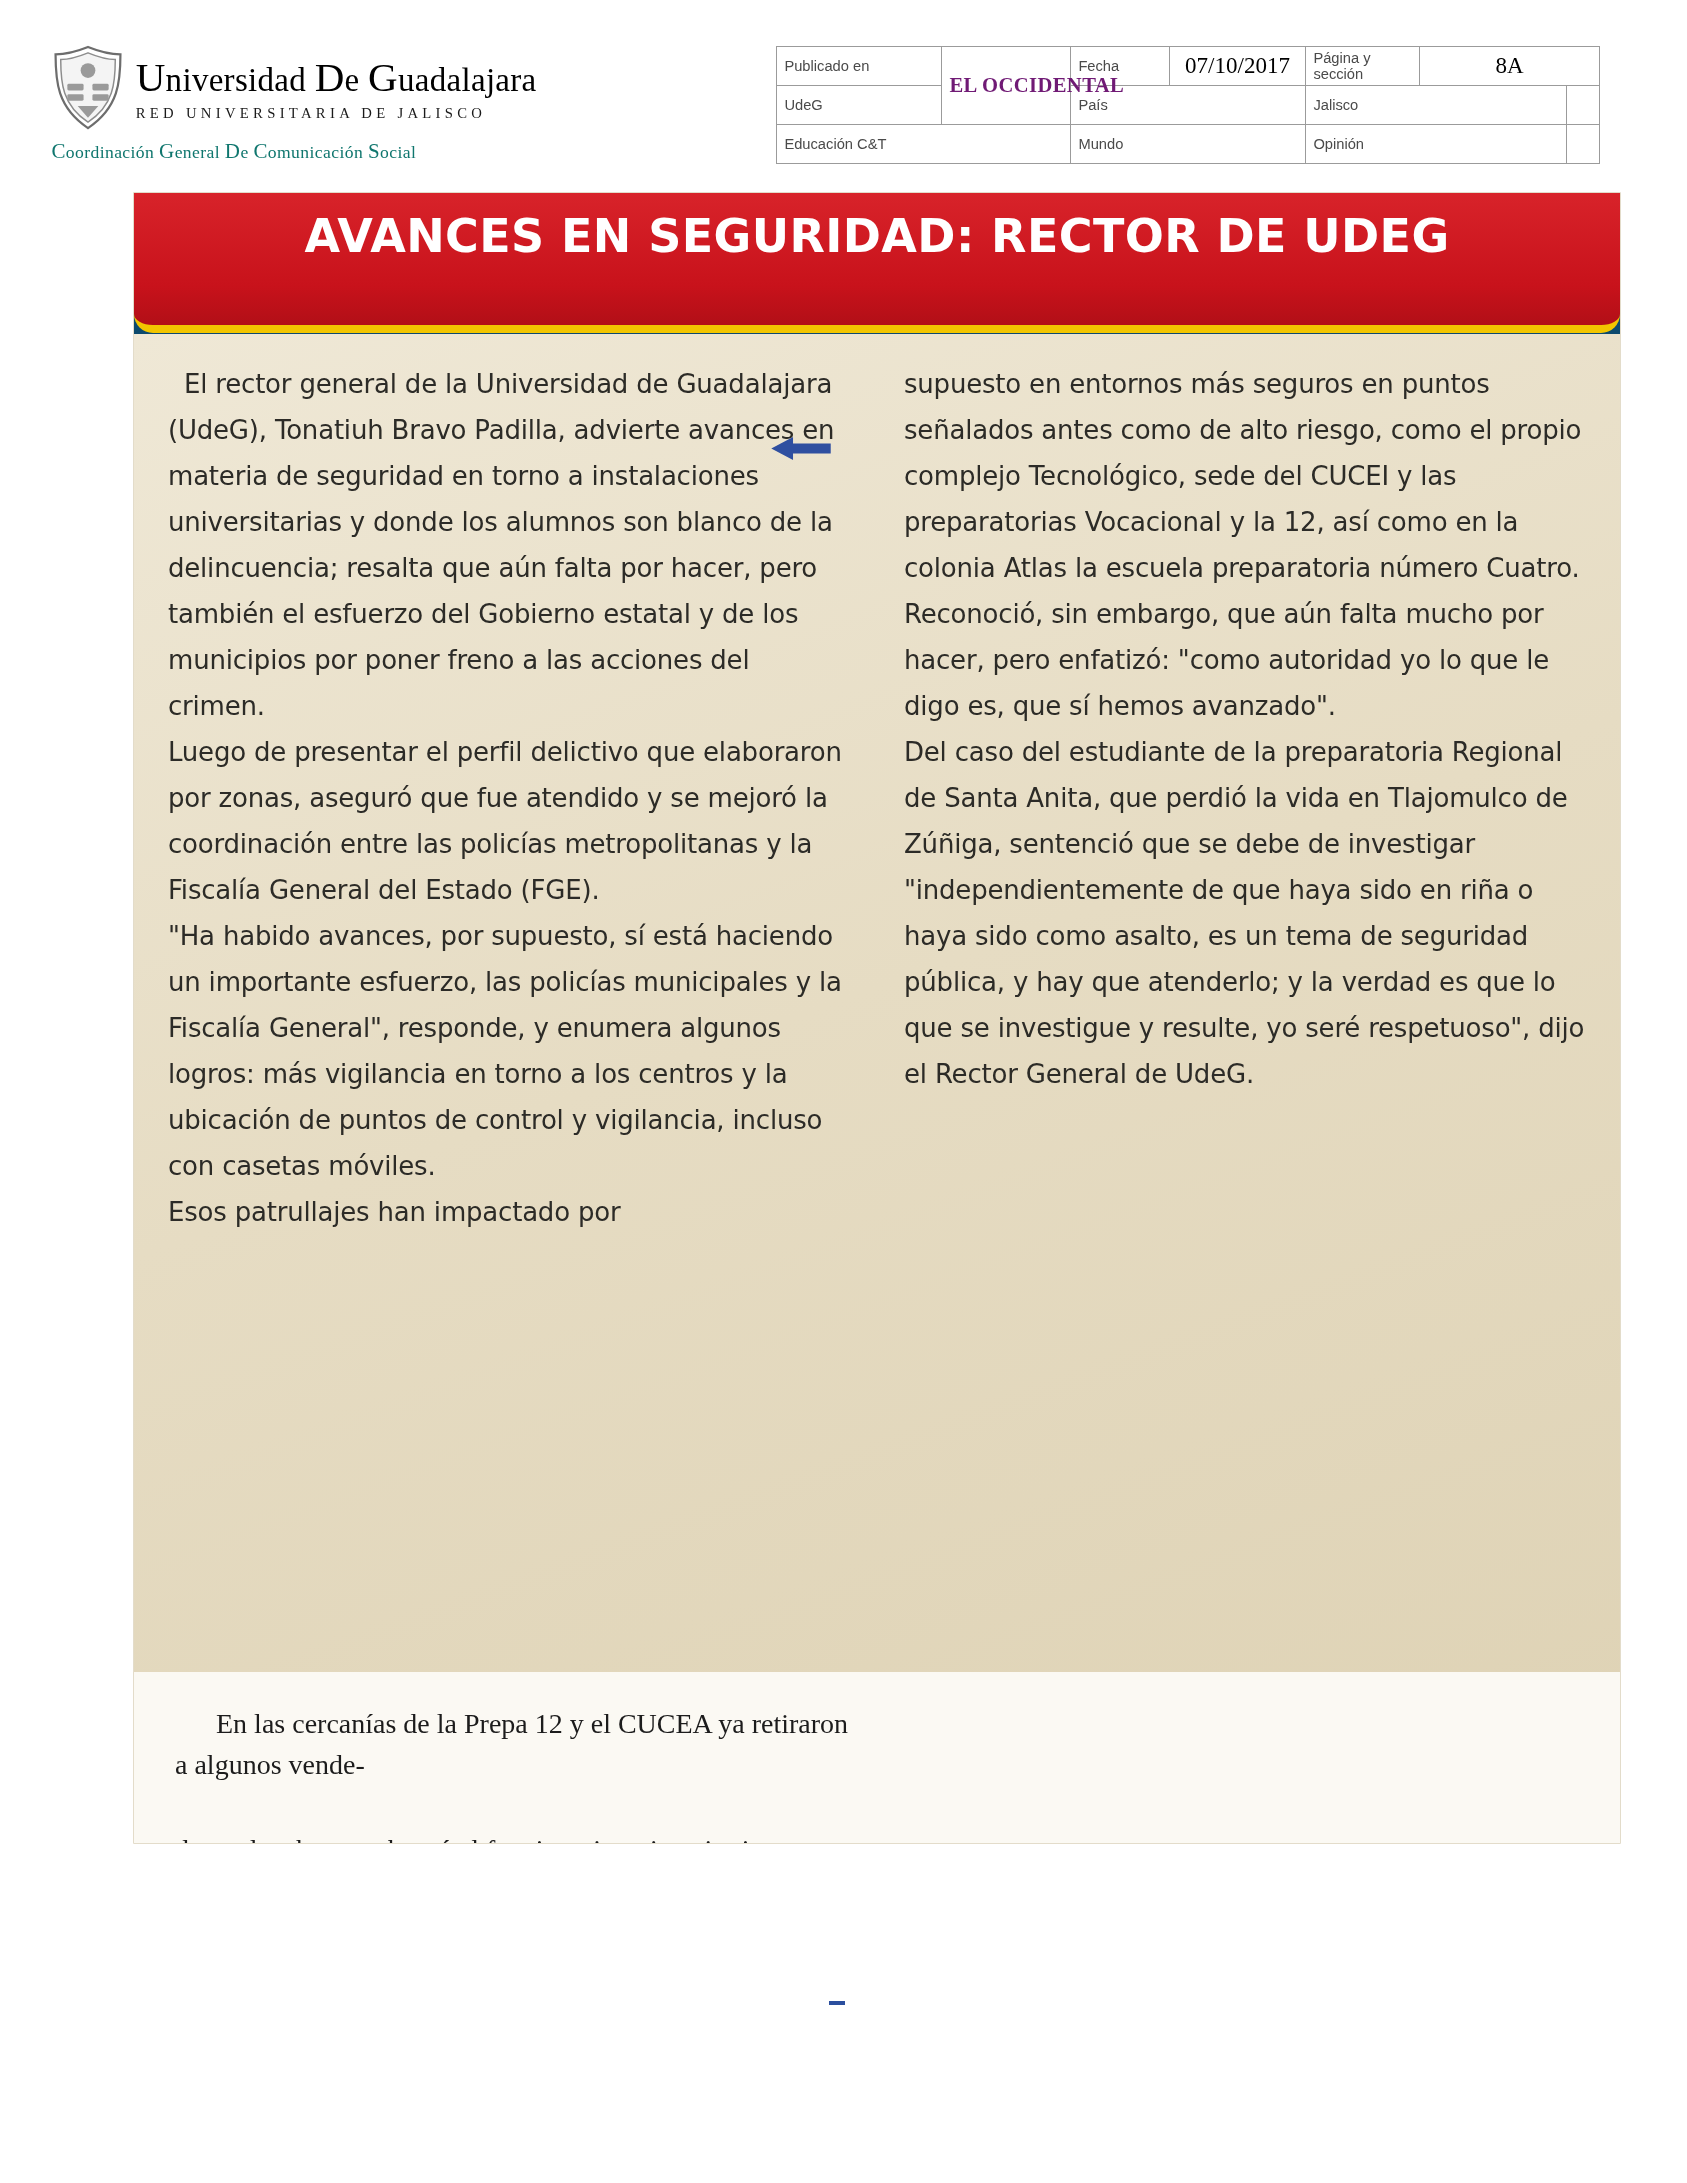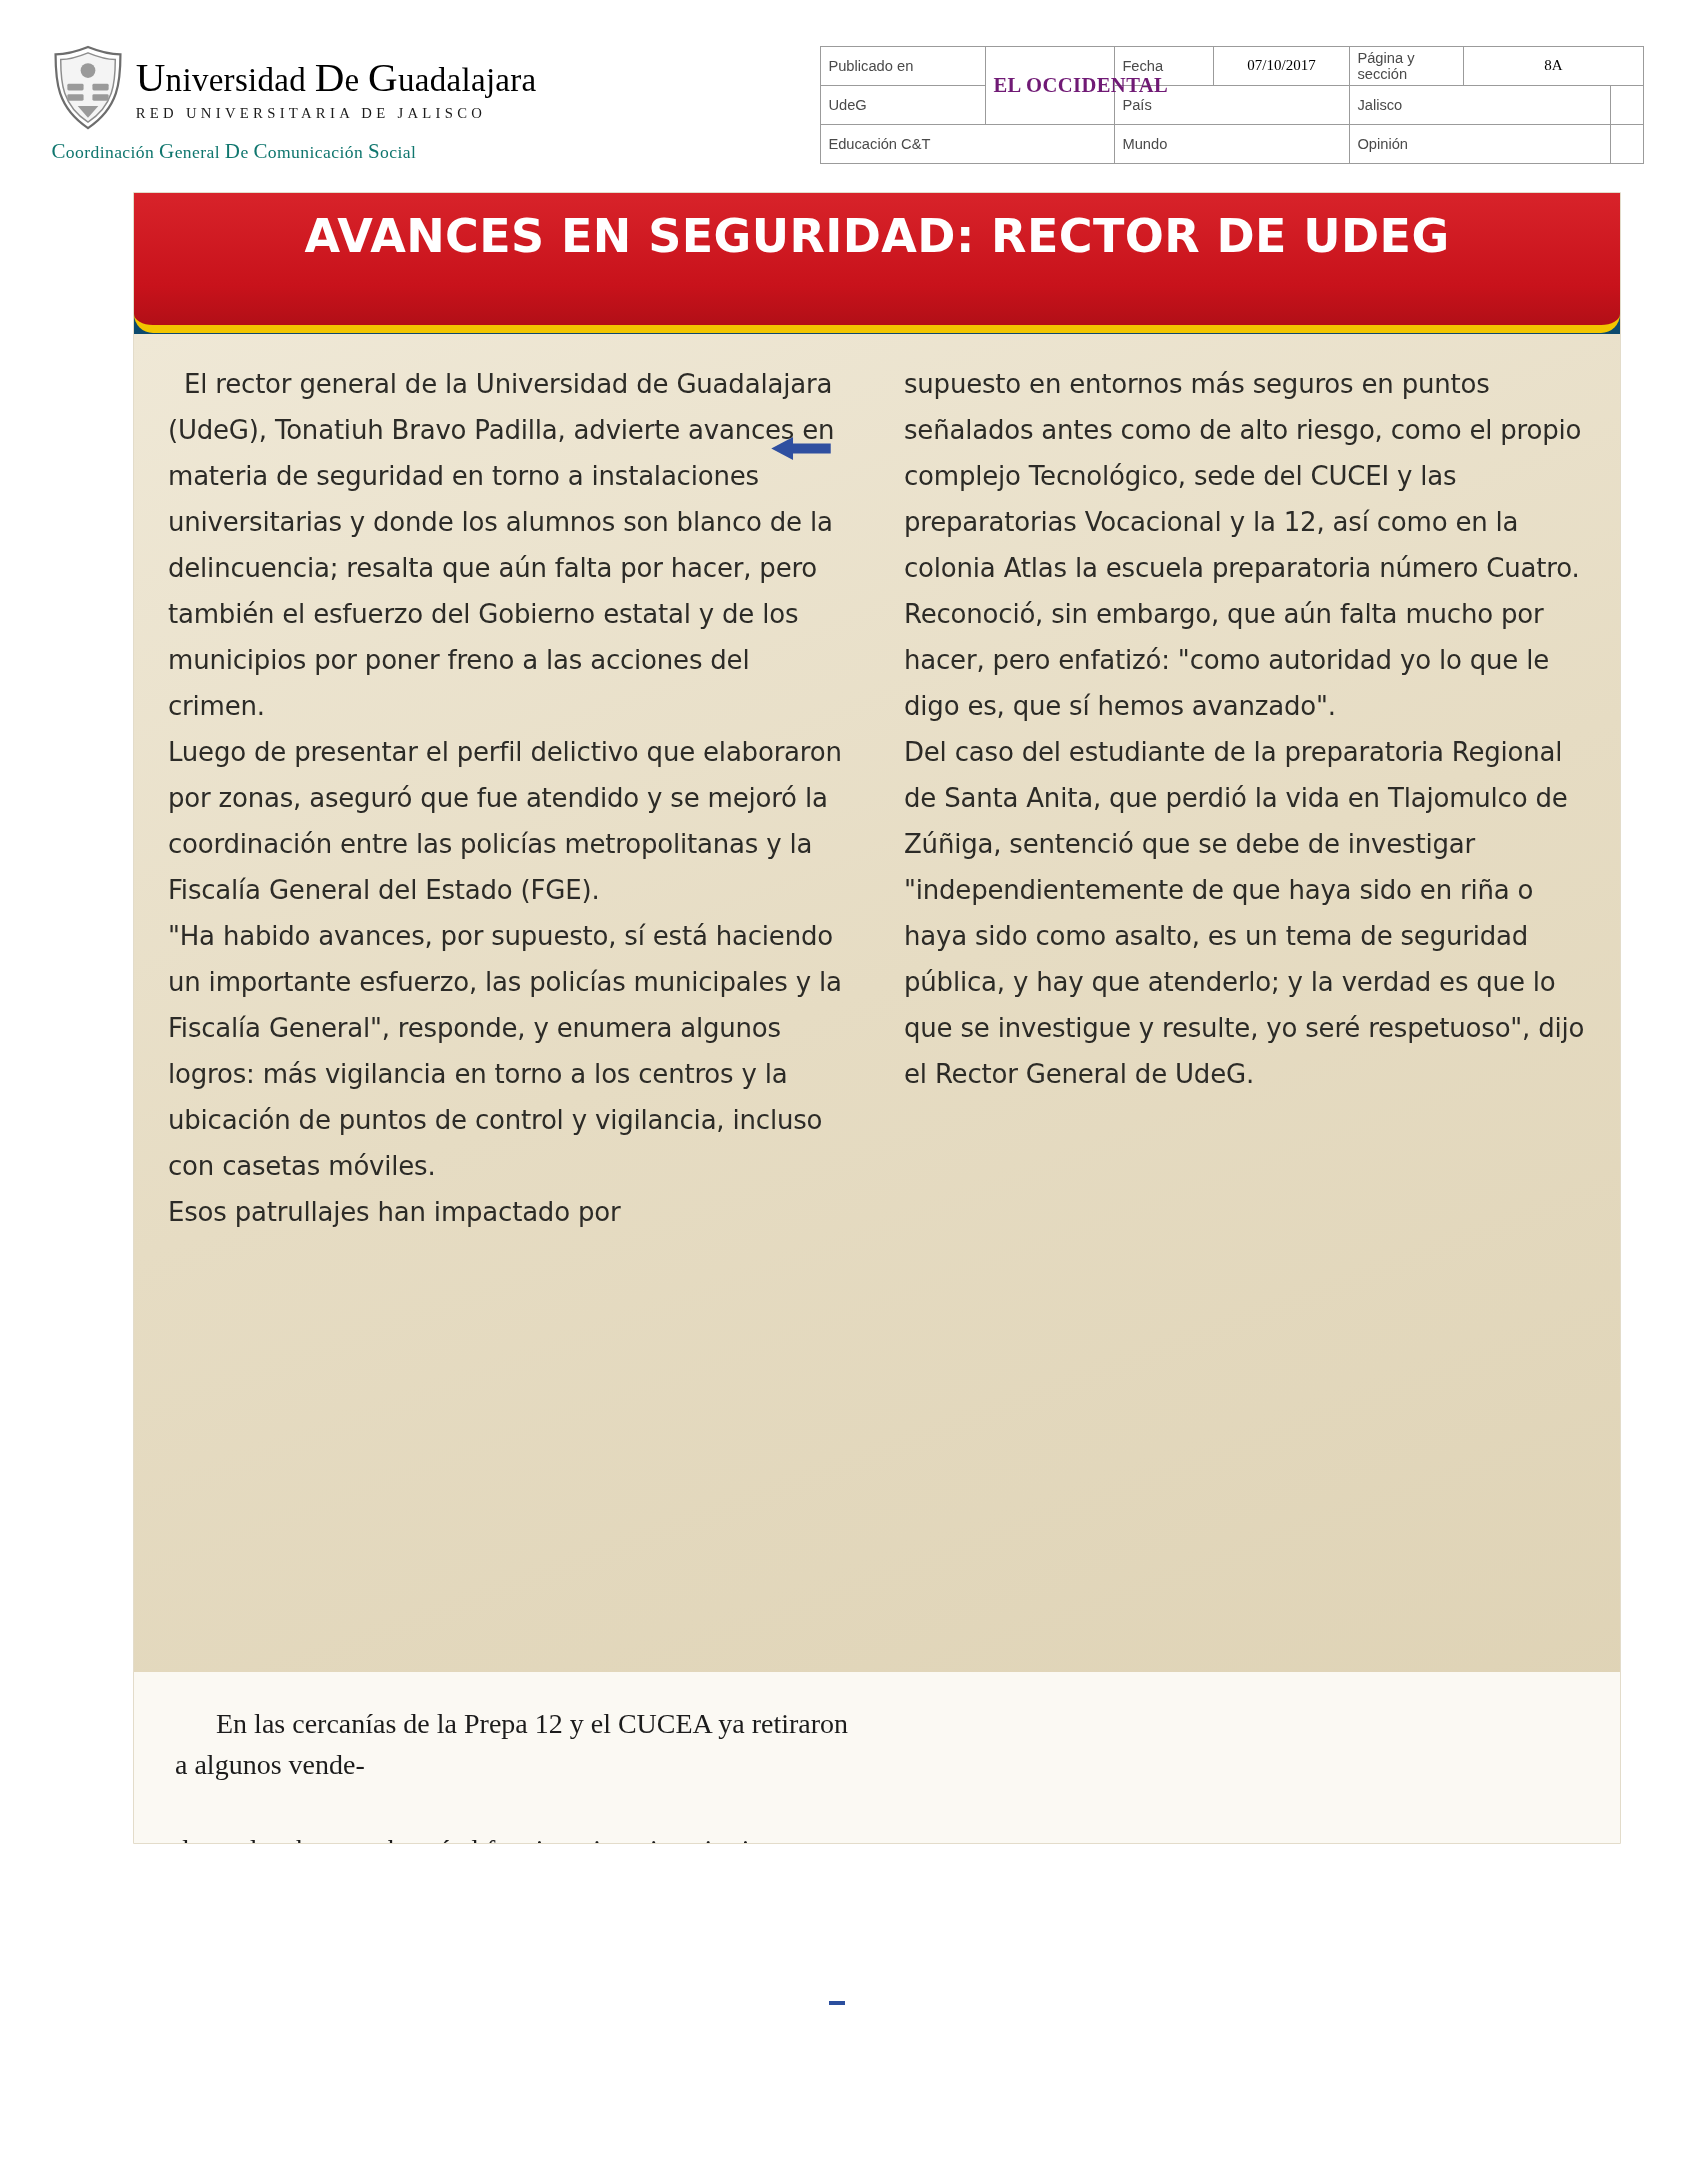--- a/index.html
+++ b/index.html
@@ -65,37 +65,37 @@
     margin-top: 7.4px;
     text-align: left;
     letter-spacing: 0.4px;
     white-space: nowrap;
   }
   .brand-unit .cap { font-size: 21px; }
 
   
   .meta-table {
     position: absolute;
-    left: 776px;
+    left: 732px;
     top: 8.8px;
     width: 823px;
     border-collapse: collapse;
     table-layout: fixed;
   }
   .meta-table td {
     border: 0.7px solid #9b9b9b;
     height: 35px;
     padding: 1.5px 7.4px;
     font-family: "Liberation Sans", sans-serif;
     font-size: 14.7px;
     color: #3a3a3a;
     vertical-align: middle;
   }
   .meta-table td.big {
-    font-size: 15px;
+    font-size: 23px;
     color: #000;
     font-family: "Liberation Serif", serif;
     text-align: center;
   }
   .meta-table td.label { color: #4a4a4a; }
   .newspaper-cell {
     text-align: center;
     vertical-align: middle !important;
   }
   .newspaper-name {

